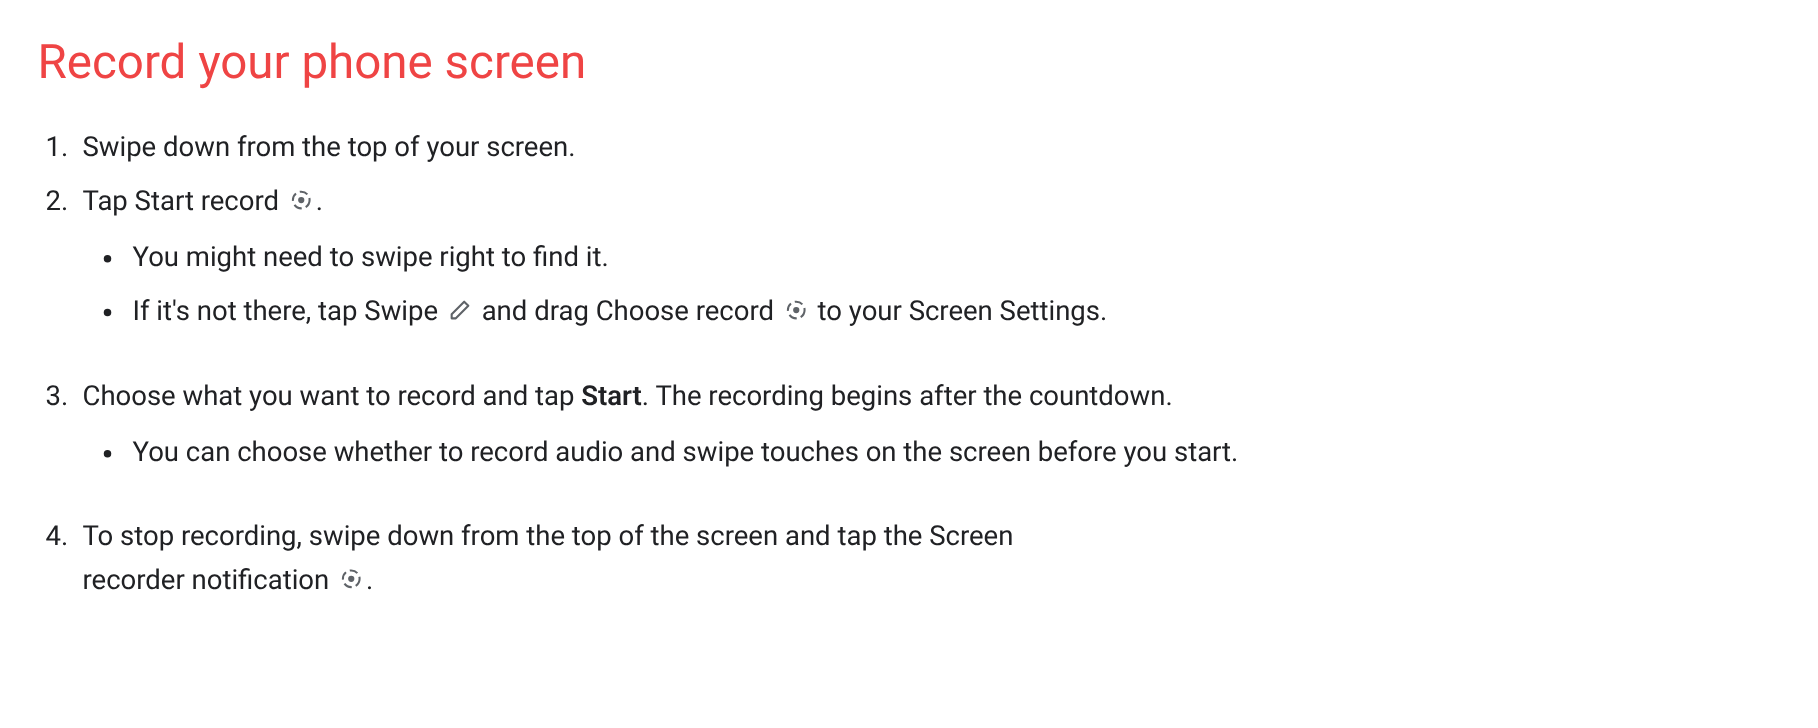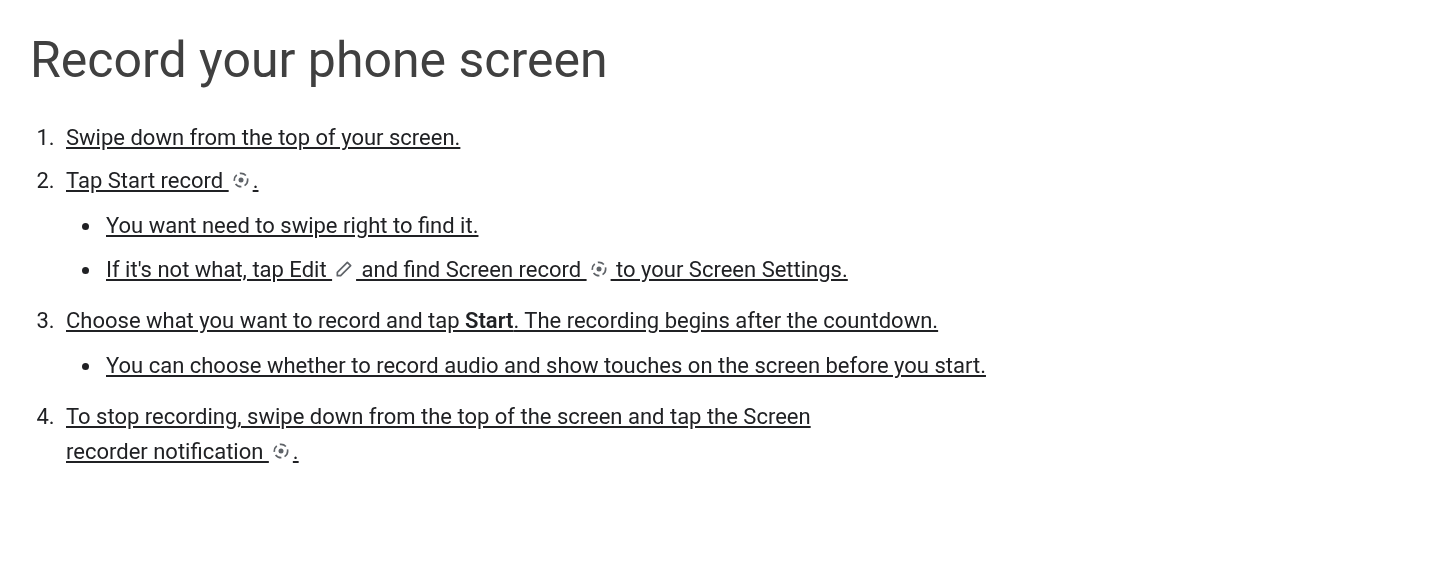--- a/index.html
+++ b/index.html
@@ -6,36 +6,35 @@
     margin: 0;
     padding: 20px 30px;
     font-family: "Google Sans", Roboto, Arial, sans-serif;
     color: #202124;
     font-size: 22px;
     line-height: 1.6;
     width: 1454px;
     box-sizing: border-box;
   }
   h1 {
-    font-size: 50px;
+    font-size: 38px;
     font-weight: 400;
     margin: 0 0 20px 0;
-    color: #404040;
+    color: #ef4444;
   }
   ol {
     margin: 0;
     padding-left: 30px;
   }
   ol > li {
     margin-bottom: 8px;
     padding-left: 6px;
-    text-decoration: underline;
   }
   ol > li.spaced {
-    margin-top: 16px;
+    margin-top: 32px;
   }
   ul {
     list-style-type: disc;
     margin: 10px 0 0 0;
     padding-left: 36px;
   }
   ul > li {
     margin-bottom: 8px;
     padding-left: 4px;
   }
@@ -67,36 +66,36 @@
 
 <ol>
   <li>Swipe down from the top of your screen.</li>
 
   <li>
     <span>Tap Start record </span><svg class="inline-icon" viewBox="0 0 24 24">
       <circle cx="12" cy="12" r="8" stroke-width="2" stroke-dasharray="8 4"></circle>
       <circle class="dot" cx="12" cy="12" r="3"></circle>
     </svg><span>.</span>
     <ul>
-      <li>You want need to swipe right to find it.</li>
+      <li>You might need to swipe right to find it.</li>
       <li>
-        <span>If it's not what, tap Edit </span><svg class="inline-icon" viewBox="0 0 24 24">
+        <span>If it's not there, tap Swipe </span><svg class="inline-icon" viewBox="0 0 24 24">
           <path d="M4 20 L4 16 L16 4 L20 8 L8 20 Z" stroke-width="2" stroke-linejoin="round"></path>
-        </svg><span> and find Screen record </span><svg class="inline-icon" viewBox="0 0 24 24">
+        </svg><span> and drag Choose record </span><svg class="inline-icon" viewBox="0 0 24 24">
           <circle cx="12" cy="12" r="8" stroke-width="2" stroke-dasharray="8 4"></circle>
           <circle class="dot" cx="12" cy="12" r="3"></circle>
         </svg><span> to your Screen Settings.</span>
       </li>
     </ul>
   </li>
 
   <li class="spaced">
     <span>Choose what you want to record and tap </span><strong>Start</strong><span>. The recording begins after the countdown.</span>
     <ul>
-      <li>You can choose whether to record audio and show touches on the screen before you start.</li>
+      <li>You can choose whether to record audio and swipe touches on the screen before you start.</li>
     </ul>
   </li>
 
   <li class="spaced">
     <div class="step4-wrap">
       <span>To stop recording, swipe down from the top of the screen and tap the Screen recorder notification </span><svg class="inline-icon" viewBox="0 0 24 24">
         <circle cx="12" cy="12" r="8" stroke-width="2" stroke-dasharray="8 4"></circle>
         <circle class="dot" cx="12" cy="12" r="3"></circle>
       </svg><span>.</span>
     </div>

